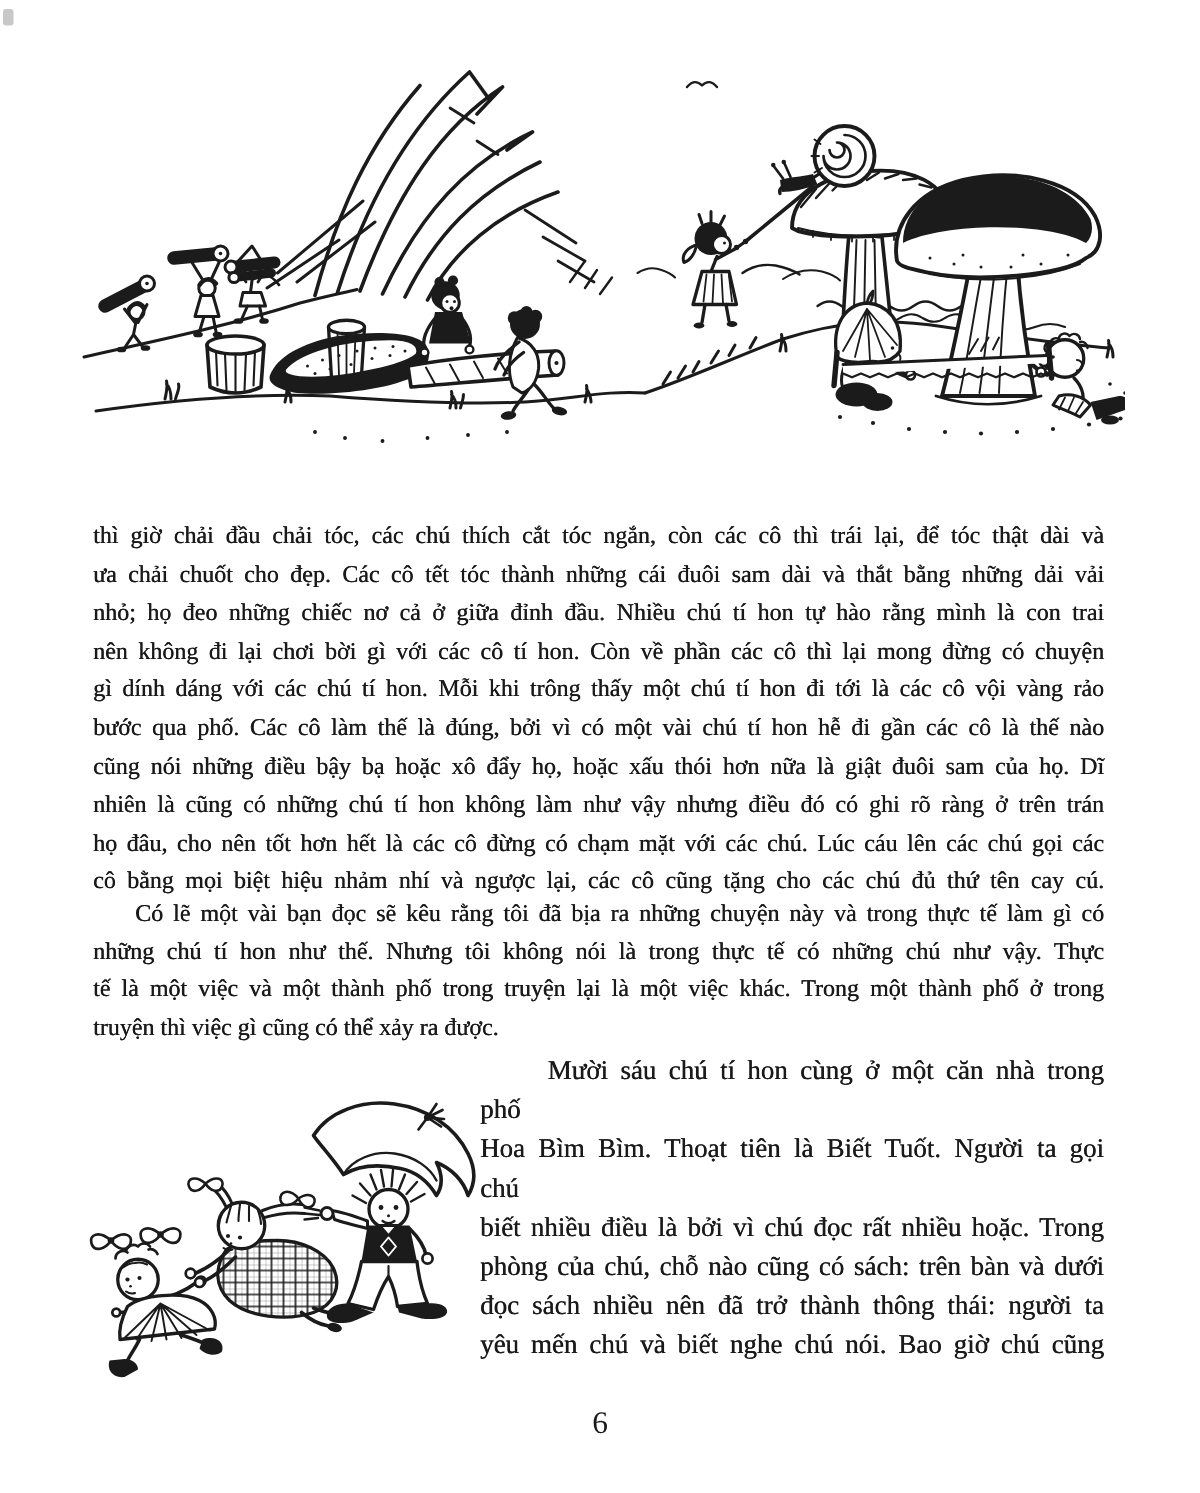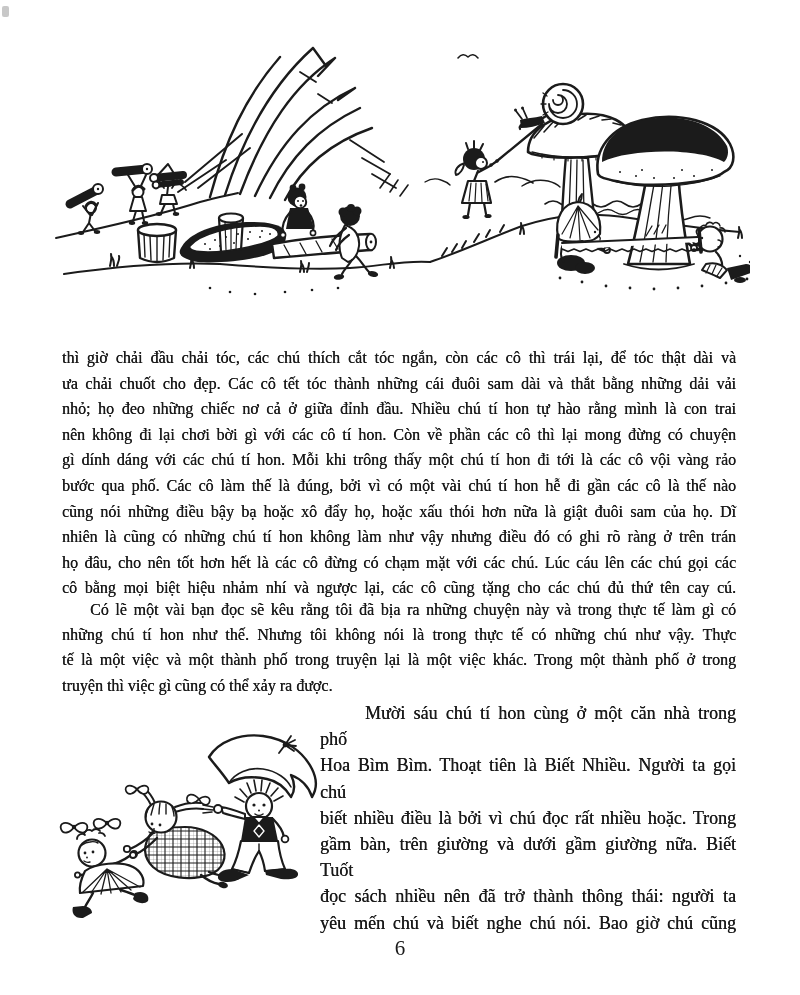--- a/index.html
+++ b/index.html
@@ -303,23 +303,23 @@
       <div class="tline">nên không đi lại chơi bời gì với các cô tí hon. Còn về phần các cô thì lại mong đừng có chuyện</div>
       <div class="tline">gì dính dáng với các chú tí hon. Mỗi khi trông thấy một chú tí hon đi tới là các cô vội vàng rảo</div>
       <div class="tline">bước qua phố. Các cô làm thế là đúng, bởi vì có một vài chú tí hon hễ đi gần các cô là thế nào</div>
       <div class="tline">cũng nói những điều bậy bạ hoặc xô đẩy họ, hoặc xấu thói hơn nữa là giật đuôi sam của họ. Dĩ</div>
       <div class="tline">nhiên là cũng có những chú tí hon không làm như vậy nhưng điều đó có ghi rõ ràng ở trên trán</div>
       <div class="tline">họ đâu, cho nên tốt hơn hết là các cô đừng có chạm mặt với các chú. Lúc cáu lên các chú gọi các</div>
       <div class="tline last">cô bằng mọi biệt hiệu nhảm nhí và ngược lại, các cô cũng tặng cho các chú đủ thứ tên cay cú.</div>
     </div>
   <div id="p3" class="para justify-all">
       <div class="tline">Mười sáu chú tí hon cùng ở một căn nhà trong phố</div>
-      <div class="tline">Hoa Bìm Bìm. Thoạt tiên là Biết Nhiều. Người ta gọi chú</div>
+      <div class="tline">Hoa Bìm Bìm. Thoạt tiên là Biết Tuốt. Người ta gọi chú</div>
       <div class="tline">biết nhiều điều là bởi vì chú đọc rất nhiều hoặc. Trong</div>
-      <div class="tline">gầm bàn, trên giường và dưới gầm giường nữa. Biết Tuốt</div>
+      <div class="tline">phòng của chú, chỗ nào cũng có sách: trên bàn và dưới</div>
       <div class="tline">đọc sách nhiều nên đã trở thành thông thái: người ta</div>
       <div class="tline last">yêu mến chú và biết nghe chú nói. Bao giờ chú cũng</div>
     </div>
 
   <svg class="illus-bl" viewBox="0 0 302 212" role="img">
     <defs>
       <pattern id="plaid" width="8" height="8" patternUnits="userSpaceOnUse">
         <path d="M0,4 H8 M4,0 V8" stroke="#1b1b1b" stroke-width="1.1"></path>
         <path d="M0,0 H8 M0,0 V8" stroke="#1b1b1b" stroke-width="0.5" opacity="0.6"></path>
       </pattern>

